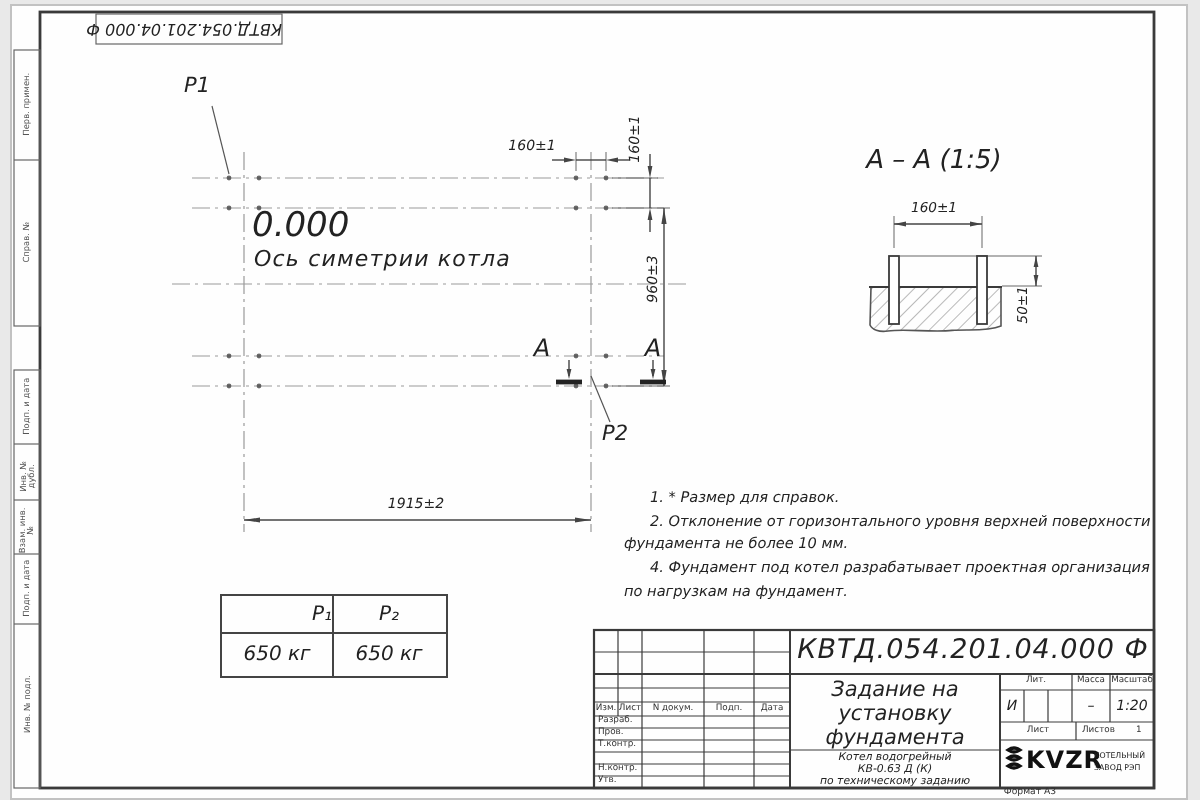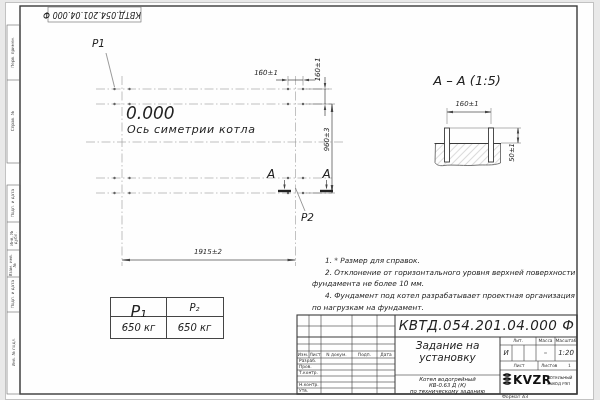--- a/index.html
+++ b/index.html
@@ -7,21 +7,21 @@
        font-family:"DejaVu Sans",sans-serif;color:#222;-webkit-text-size-adjust:none;}
   #canvas{position:absolute;left:0;top:0;width:600px;height:400px;overflow:hidden;}
   #sheet{position:absolute;left:5px;top:2px;width:587px;height:396px;background:#fefefe;border:1px solid #c2c2c2;}
   svg.lines{position:absolute;left:0;top:0;width:600px;height:400px;}
   .t{position:absolute;font-style:italic;color:#222;white-space:nowrap;line-height:1;}
   .c{text-align:center;}
   .rot90{transform:rotate(-90deg);}
   .rot180{transform:rotate(180deg);}
   .marg{position:absolute;font-style:normal;font-size:4.2px;color:#555;text-align:center;transform:rotate(-90deg);line-height:1;}
   .tb{position:absolute;font-style:normal;font-size:4.4px;color:#333;line-height:1;}
-  .notes{position:absolute;left:312px;top:243px;width:268px;font-style:italic;font-size:7.3px;line-height:1.6;color:#222;margin-top:12px;}
+  .notes{position:absolute;left:312px;top:243px;width:268px;font-style:italic;font-size:7.3px;line-height:1.6;color:#222;}
   .notes p{margin:0;text-indent:13px;}
   .ltable{position:absolute;left:110px;top:297px;width:112px;height:40px;border:1px solid #444;}
   .ltable .cell{position:absolute;font-style:italic;text-align:center;}
 </style>
 </head>
 <body>
 
 <div id="canvas">
   <div id="sheet"></div>
 
@@ -203,21 +203,21 @@
 
   <div class="notes">
     <p style="white-space:normal;">1. * Размер для справок.</p>
     <p style="white-space:normal;">2. Отклонение от горизонтального уровня верхней поверхности фундамента не более 10 мм.</p>
     <p style="white-space:normal;">4. Фундамент под котел разрабатывает проектная организация по нагрузкам на фундамент.</p>
   </div>
 
   <div class="ltable">
     <div style="position:absolute;left:55px;top:0;width:1px;height:40px;background:#444;"></div>
     <div style="position:absolute;left:0;top:18px;width:112px;height:1px;background:#444;"></div>
-    <div class="cell" style="left:0;top:4px;width:55px;font-size:16px;">P₁</div>
+    <div class="cell" style="left:0;top:4px;width:55px;font-size:10px;text-align:right;">P₁</div>
     <div class="cell" style="left:56px;top:4px;width:55px;font-size:10px;">P₂</div>
     <div class="cell" style="left:0;top:24px;width:55px;font-size:10px;">650 кг</div>
     <div class="cell" style="left:56px;top:24px;width:55px;font-size:10px;">650 кг</div>
   </div>
 
   <div class="t c" style="left:398px;top:319px;width:177px;font-size:13.5px;letter-spacing:0.5px;">КВТД.054.201.04.000  Ф</div>
 
   <div class="tb c" style="left:297px;top:352.5px;width:12px;text-align:center;">Изм.</div>
   <div class="tb c" style="left:309px;top:352.5px;width:12px;text-align:center;">Лист</div>
   <div class="tb c" style="left:321px;top:352.5px;width:31px;text-align:center;">N докум.</div>
@@ -225,20 +225,21 @@
   <div class="tb c" style="left:377px;top:352.5px;width:18px;text-align:center;">Дата</div>
 
   <div class="tb" style="left:299px;top:359px;">Разраб.</div>
   <div class="tb" style="left:299px;top:365px;">Пров.</div>
   <div class="tb" style="left:299px;top:371px;">Т.контр.</div>
   <div class="tb" style="left:299px;top:383px;">Н.контр.</div>
   <div class="tb" style="left:299px;top:389px;">Утв.</div>
 
   <div class="t c" style="left:395px;top:340px;width:105px;font-size:10.5px;">Задание на</div>
   <div class="t c" style="left:395px;top:352px;width:105px;font-size:10.5px;text-align:center;">установку</div>
+  <div class="t c" style="left:395px;top:364px;width:105px;font-size:10.5px;">фундамента</div>
   <div class="t c" style="left:395px;top:377px;width:105px;font-size:5.4px;">Котел водогрейный</div>
   <div class="t c" style="left:395px;top:383px;width:105px;font-size:5.4px;">КВ-0.63 Д (К)</div>
   <div class="t c" style="left:395px;top:389px;width:105px;font-size:5.4px;">по техническому заданию</div>
 
   <div class="tb c" style="left:500px;top:339px;width:36px;text-align:center;">Лит.</div>
   <div class="tb c" style="left:536px;top:339px;width:19px;text-align:center;">Масса</div>
   <div class="tb c" style="left:555px;top:339px;width:22px;text-align:center;">Масштаб</div>
   <div class="t c" style="left:500px;top:350px;width:12px;font-size:7px;">И</div>
   <div class="t c" style="left:536px;top:350px;width:19px;font-size:7px;">–</div>
   <div class="t c" style="left:555px;top:350px;width:22px;font-size:7px;">1:20</div>

